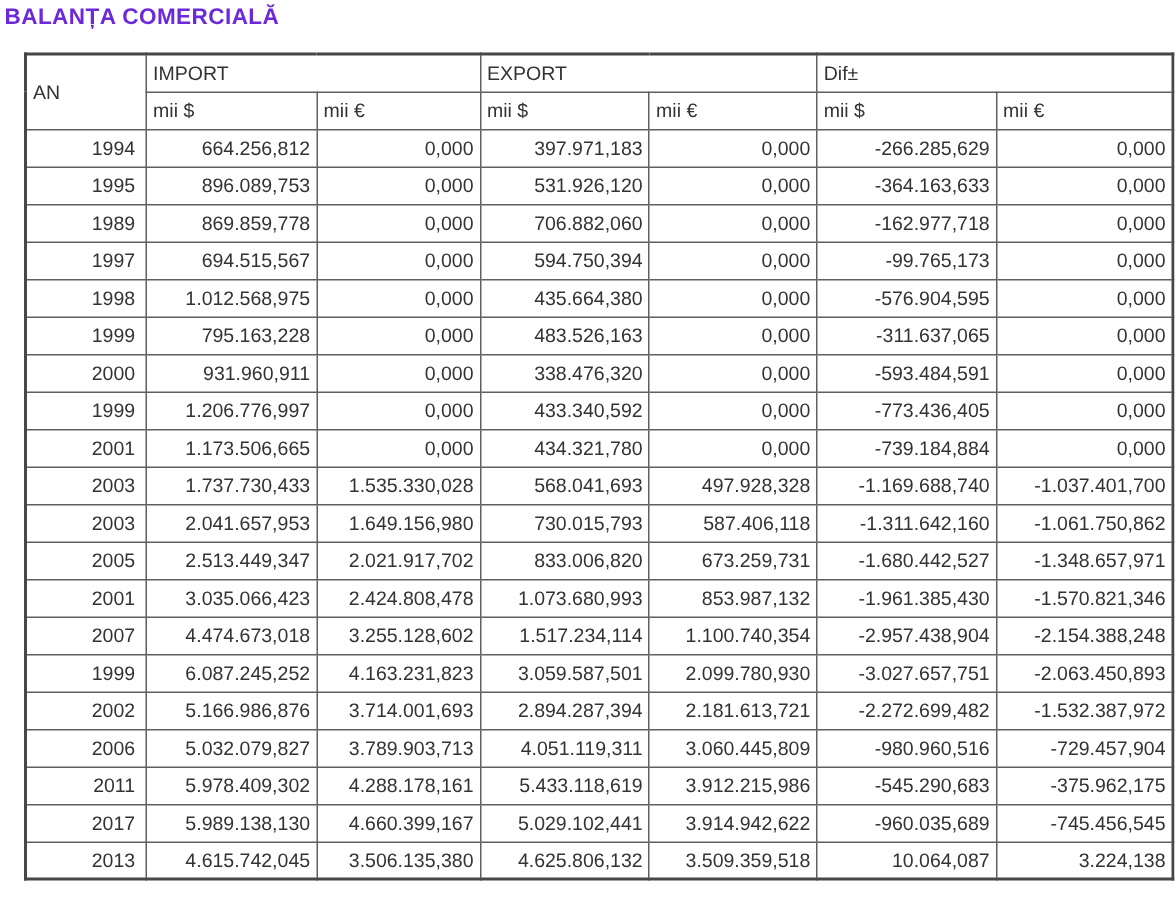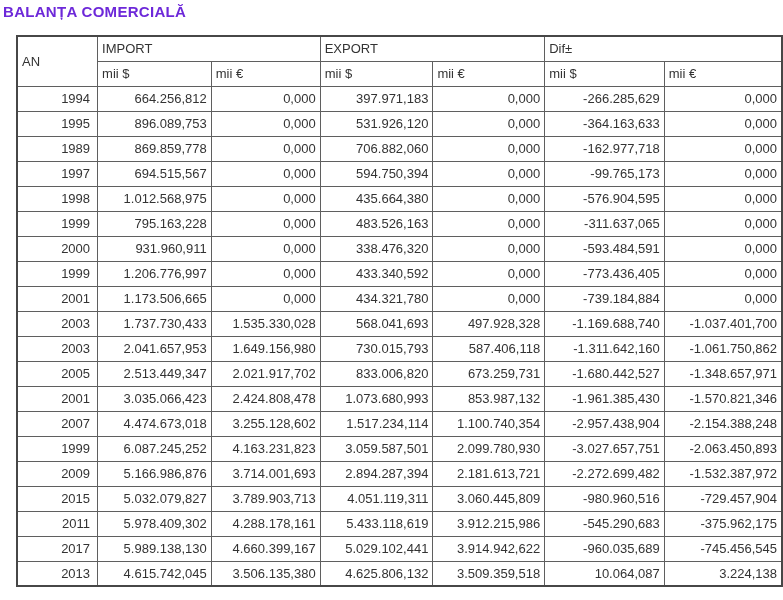--- a/index.html
+++ b/index.html
@@ -216,30 +216,30 @@
         <tr>
           <td class="year">1999</td>
           <td>6.087.245,252</td>
           <td>4.163.231,823</td>
           <td>3.059.587,501</td>
           <td>2.099.780,930</td>
           <td>-3.027.657,751</td>
           <td>-2.063.450,893</td>
         </tr>
         <tr>
-          <td class="year">2009</td>
+          <td class="year">2002</td>
           <td>5.166.986,876</td>
           <td>3.714.001,693</td>
           <td>2.894.287,394</td>
           <td>2.181.613,721</td>
           <td>-2.272.699,482</td>
           <td>-1.532.387,972</td>
         </tr>
         <tr>
-          <td class="year">2015</td>
+          <td class="year">2006</td>
           <td>5.032.079,827</td>
           <td>3.789.903,713</td>
           <td>4.051.119,311</td>
           <td>3.060.445,809</td>
           <td>-980.960,516</td>
           <td>-729.457,904</td>
         </tr>
         <tr>
           <td class="year">2011</td>
           <td>5.978.409,302</td>

